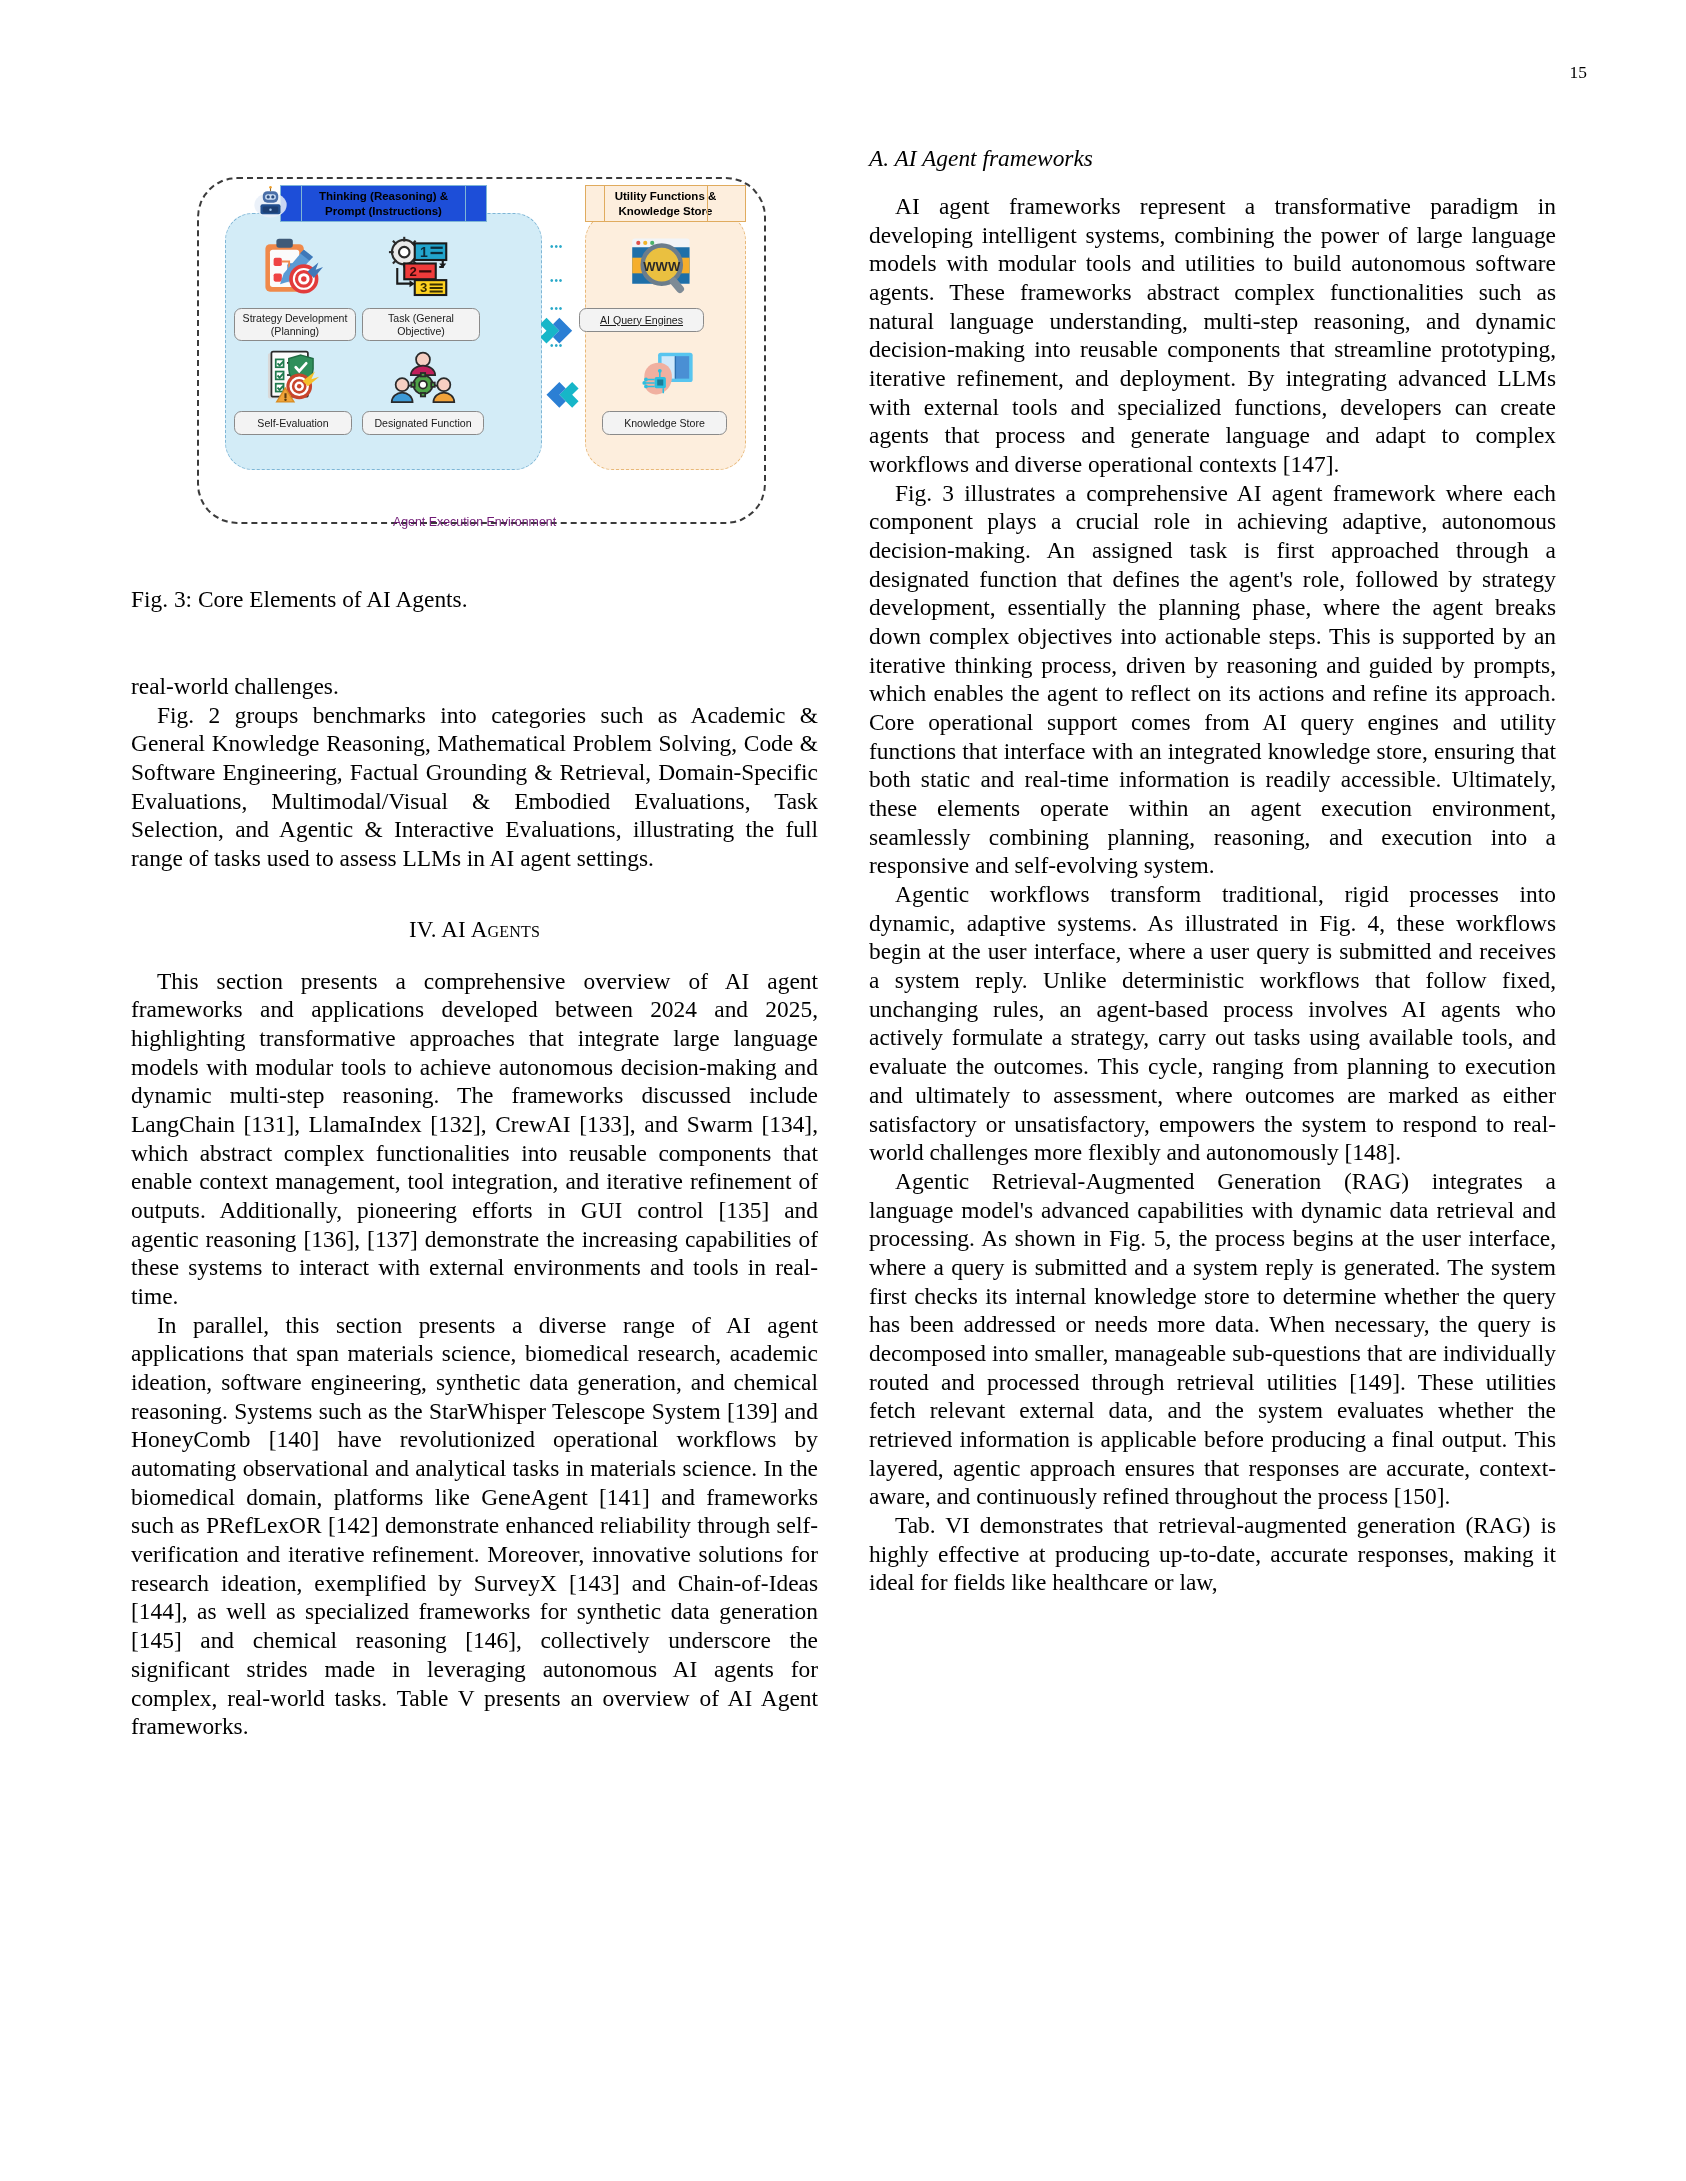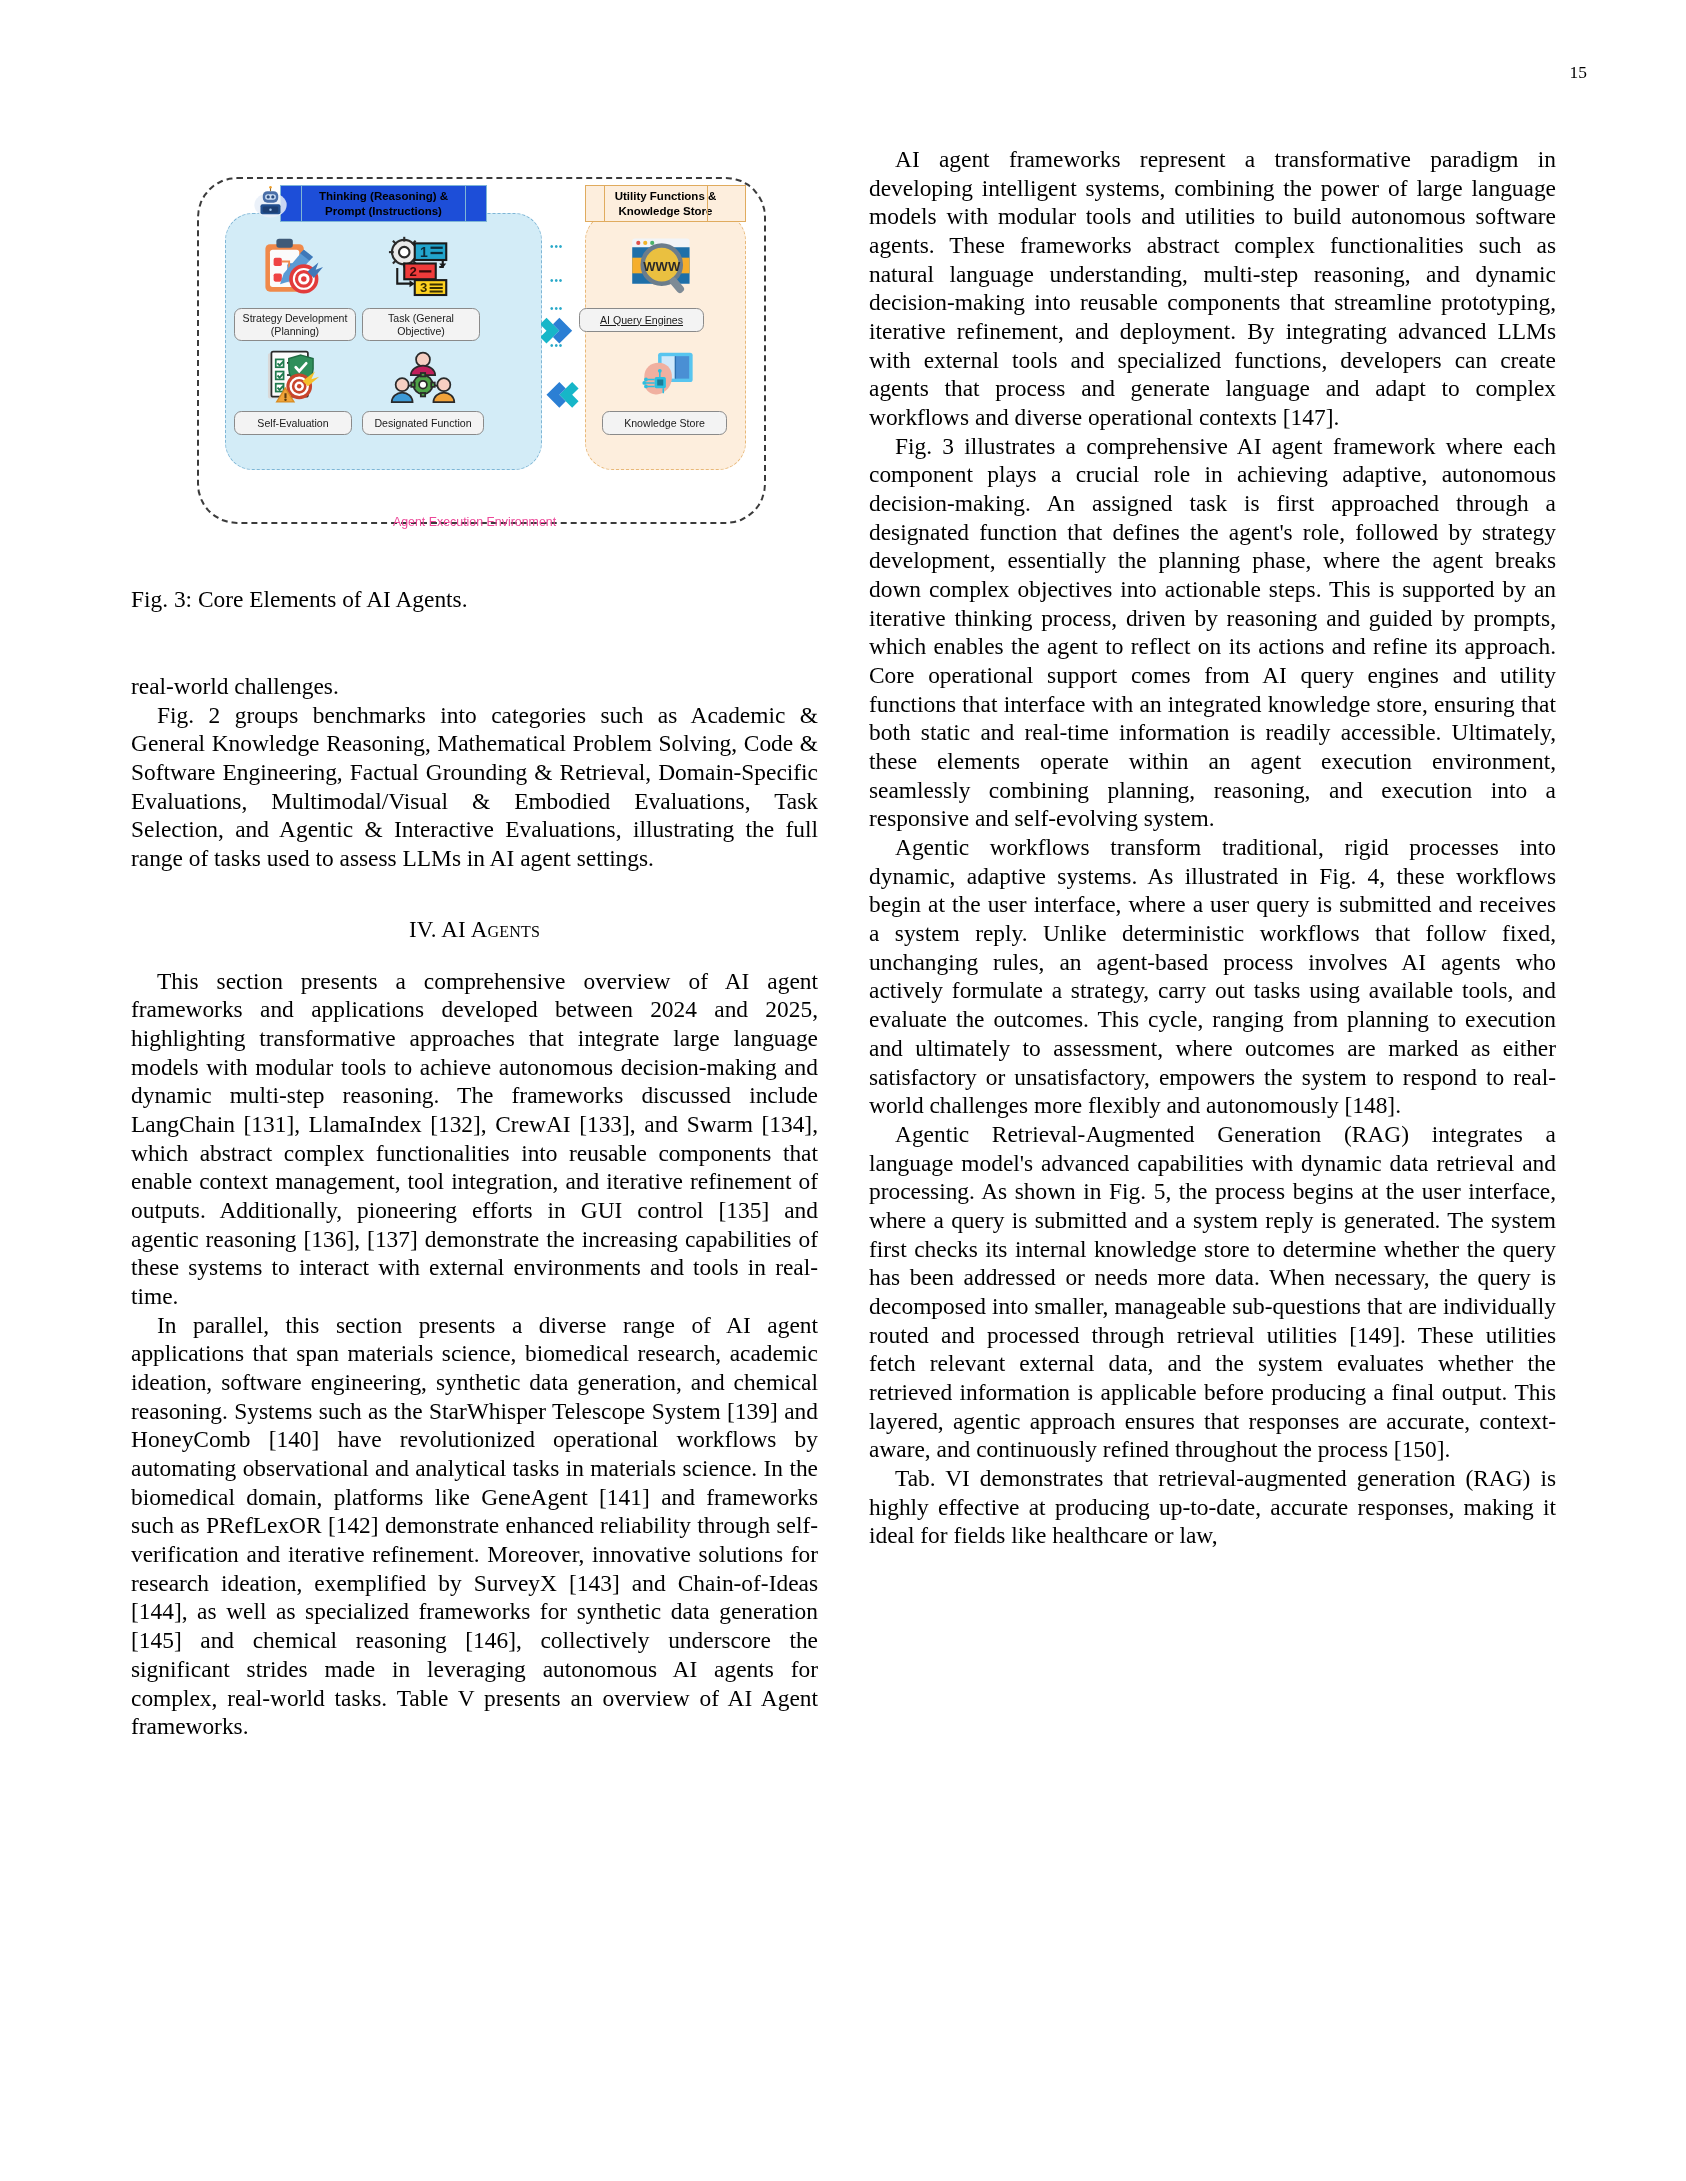--- a/index.html
+++ b/index.html
@@ -76,21 +76,21 @@
     border-radius:40px;
     box-sizing:border-box;
   }
   .env-label {
     position:absolute;
     left:0; right:0;
     bottom:20px;
     text-align:center;
     font-family:"Liberation Sans", sans-serif;
     font-size:12.4px;
-    color:#ec4899;
+    color:#701a75;
   }
   
   .panel-blue {
     position:absolute;
     left:72px; top:68px;
     width:317px; height:257px;
     background:#d3ecf7;
     border:1.8px dashed #7fb6d6;
     border-radius:27.5px;
     box-sizing:border-box;
@@ -435,20 +435,21 @@
       <p style="margin-top:59px;">real-world challenges.</p>
       <p class="indent">Fig. 2 groups benchmarks into categories such as Academic &amp; General Knowledge Reasoning, Mathematical Problem Solving, Code &amp; Software Engineering, Factual Grounding &amp; Retrieval, Domain-Specific Evaluations, Multimodal/Visual &amp; Embodied Evaluations, Task Selection, and Agentic &amp; Interactive Evaluations, illustrating the full range of tasks used to assess LLMs in AI agent settings.</p>
 
       <div class="sec-head">IV.  AI Agents</div>
 
       <p class="indent">This section presents a comprehensive overview of AI agent frameworks and applications developed between 2024 and 2025, highlighting transformative approaches that integrate large language models with modular tools to achieve autonomous decision-making and dynamic multi-step reasoning. The frameworks discussed include LangChain [131], LlamaIndex [132], CrewAI [133], and Swarm [134], which abstract complex functionalities into reusable components that enable context management, tool integration, and iterative refinement of outputs. Additionally, pioneering efforts in GUI control [135] and agentic reasoning [136], [137] demonstrate the increasing capabilities of these systems to interact with external environments and tools in real-time.</p>
       <p class="indent">In parallel, this section presents a diverse range of AI agent applications that span materials science, biomedical research, academic ideation, software engineering, synthetic data generation, and chemical reasoning. Systems such as the StarWhisper Telescope System [139] and HoneyComb [140] have revolutionized operational workflows by automating observational and analytical tasks in materials science. In the biomedical domain, platforms like GeneAgent [141] and frameworks such as PRefLexOR [142] demonstrate enhanced reliability through self-verification and iterative refinement. Moreover, innovative solutions for research ideation, exemplified by SurveyX [143] and Chain-of-Ideas [144], as well as specialized frameworks for synthetic data generation [145] and chemical reasoning [146], collectively underscore the significant strides made in leveraging autonomous AI agents for complex, real-world tasks. Table V presents an overview of AI Agent frameworks.</p>
     </div>
 
     <div class="col">
+      <div class="sub-head">A.  AI Agent frameworks</div>
 
       <p class="indent">AI agent frameworks represent a transformative paradigm in developing intelligent systems, combining the power of large language models with modular tools and utilities to build autonomous software agents. These frameworks abstract complex functionalities such as natural language understanding, multi-step reasoning, and dynamic decision-making into reusable components that streamline prototyping, iterative refinement, and deployment. By integrating advanced LLMs with external tools and specialized functions, developers can create agents that process and generate language and adapt to complex workflows and diverse operational contexts [147].</p>
       <p class="indent">Fig. 3 illustrates a comprehensive AI agent framework where each component plays a crucial role in achieving adaptive, autonomous decision-making. An assigned task is first approached through a designated function that defines the agent's role, followed by strategy development, essentially the planning phase, where the agent breaks down complex objectives into actionable steps. This is supported by an iterative thinking process, driven by reasoning and guided by prompts, which enables the agent to reflect on its actions and refine its approach. Core operational support comes from AI query engines and utility functions that interface with an integrated knowledge store, ensuring that both static and real-time information is readily accessible. Ultimately, these elements operate within an agent execution environment, seamlessly combining planning, reasoning, and execution into a responsive and self-evolving system.</p>
       <p class="indent">Agentic workflows transform traditional, rigid processes into dynamic, adaptive systems. As illustrated in Fig. 4, these workflows begin at the user interface, where a user query is submitted and receives a system reply. Unlike deterministic workflows that follow fixed, unchanging rules, an agent-based process involves AI agents who actively formulate a strategy, carry out tasks using available tools, and evaluate the outcomes. This cycle, ranging from planning to execution and ultimately to assessment, where outcomes are marked as either satisfactory or unsatisfactory, empowers the system to respond to real-world challenges more flexibly and autonomously [148].</p>
       <p class="indent">Agentic Retrieval-Augmented Generation (RAG) integrates a language model's advanced capabilities with dynamic data retrieval and processing. As shown in Fig. 5, the process begins at the user interface, where a query is submitted and a system reply is generated. The system first checks its internal knowledge store to determine whether the query has been addressed or needs more data. When necessary, the query is decomposed into smaller, manageable sub-questions that are individually routed and processed through retrieval utilities [149]. These utilities fetch relevant external data, and the system evaluates whether the retrieved information is applicable before producing a final output. This layered, agentic approach ensures that responses are accurate, context-aware, and continuously refined throughout the process [150].</p>
       <p class="indent">Tab. VI demonstrates that retrieval-augmented generation (RAG) is highly effective at producing up-to-date, accurate responses, making it ideal for fields like healthcare or law,</p>
     </div>
 
   </div>
 </div>

